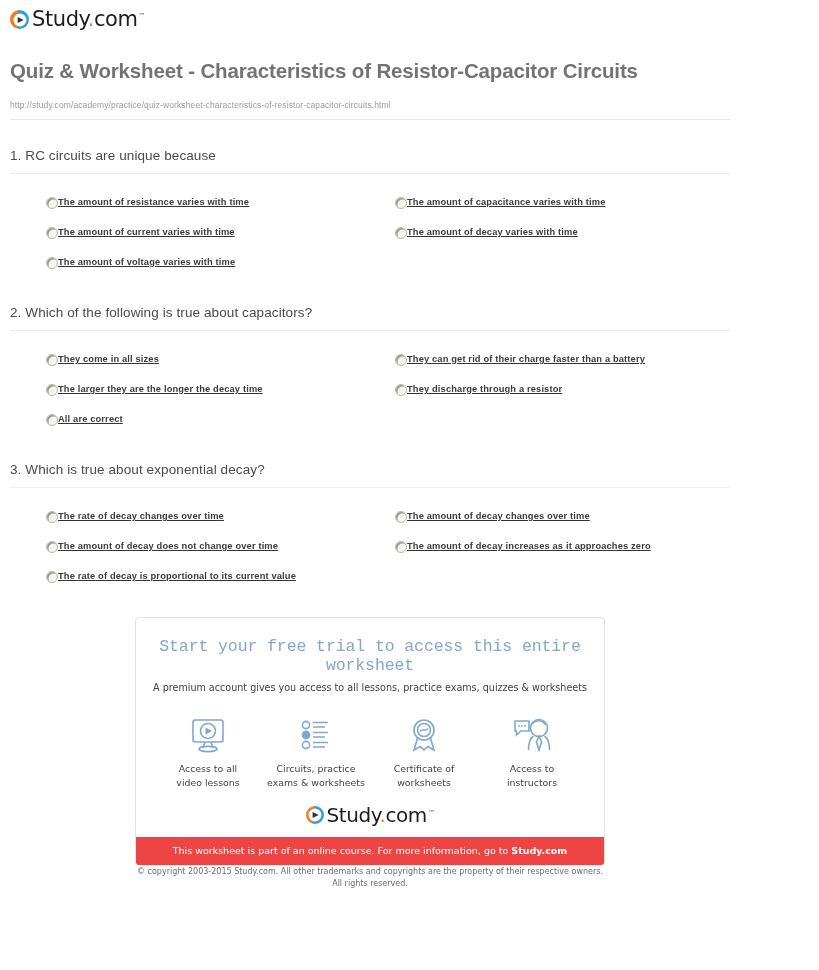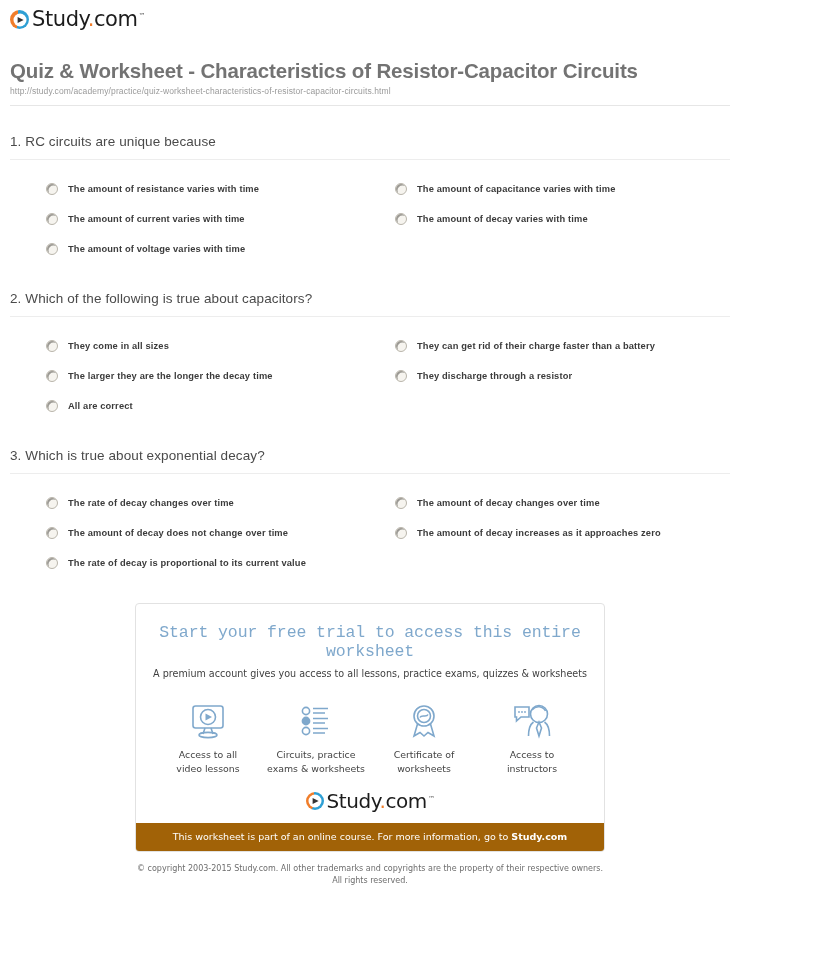--- a/index.html
+++ b/index.html
@@ -91,21 +91,21 @@
     line-height: 1.32;
     font-weight: bold;
     color: #737373;
     margin: 0;
     letter-spacing: -0.15px;
     max-width: 640px;
   }
   .page-url {
     font-size: 8.5px;
     color: #9a9a9a;
-    margin-top: 2px;
+    margin-top: 16px;
     letter-spacing: 0.1px;
     font-family: "Liberation Sans", sans-serif;
   }
   .title-rule {
     margin: 9px 10px 0 10px;
     height: 1px;
     background: #e6e6e6;
   }
 
   
@@ -128,24 +128,25 @@
   }
   .answers {
     display: flex;
     flex-wrap: wrap;
     padding-top: 13px;
   }
   .answer {
     width: 50%;
     box-sizing: border-box;
     display: flex;
-    align-items: flex-end;
-    gap: 10px;
+    align-items: center;
+    gap: 0;
     padding: 8px 0 8px 36px;
     min-height: 24px;
+    text-decoration: underline;
   }
   .answer.col-right { padding-left: 25px; }
   .radio {
     width: 10px;
     height: 10px;
     border-radius: 50%;
     background: #f6f4ef;
     border: 1px solid #b9b5ab;
     box-shadow: inset 1.5px 1.5px 0 0 rgba(80,78,72,0.55);
     flex: 0 0 auto;
@@ -220,36 +221,35 @@
   .promo-logo {
     display: flex;
     align-items: center;
     justify-content: center;
     gap: 3px;
     padding: 10px 0 12px 0;
   }
   .promo-logo .brand-text { font-size: 20px; }
   .promo-logo .brand-mark { width: 18px; height: 18px; }
   .promo-banner {
-    background: #a16207;
+    background: #ef4444;
     color: #ffffff;
     text-align: center;
     font-size: 9.5px;
     padding: 8px 0 9px 0;
     font-family: "DejaVu Sans", sans-serif;
   }
   .promo-banner b { font-weight: bold; }
 
   
   .footer {
     text-align: center;
     font-size: 8px;
     color: #6d6d6d;
     line-height: 1.5;
-    padding-top: 11px;
     font-family: "DejaVu Sans", sans-serif;
   }
   .svg-icon { display: block; }
 </style>
 </head>
 <body>
 
 <div class="page">
 
   <div class="header">

